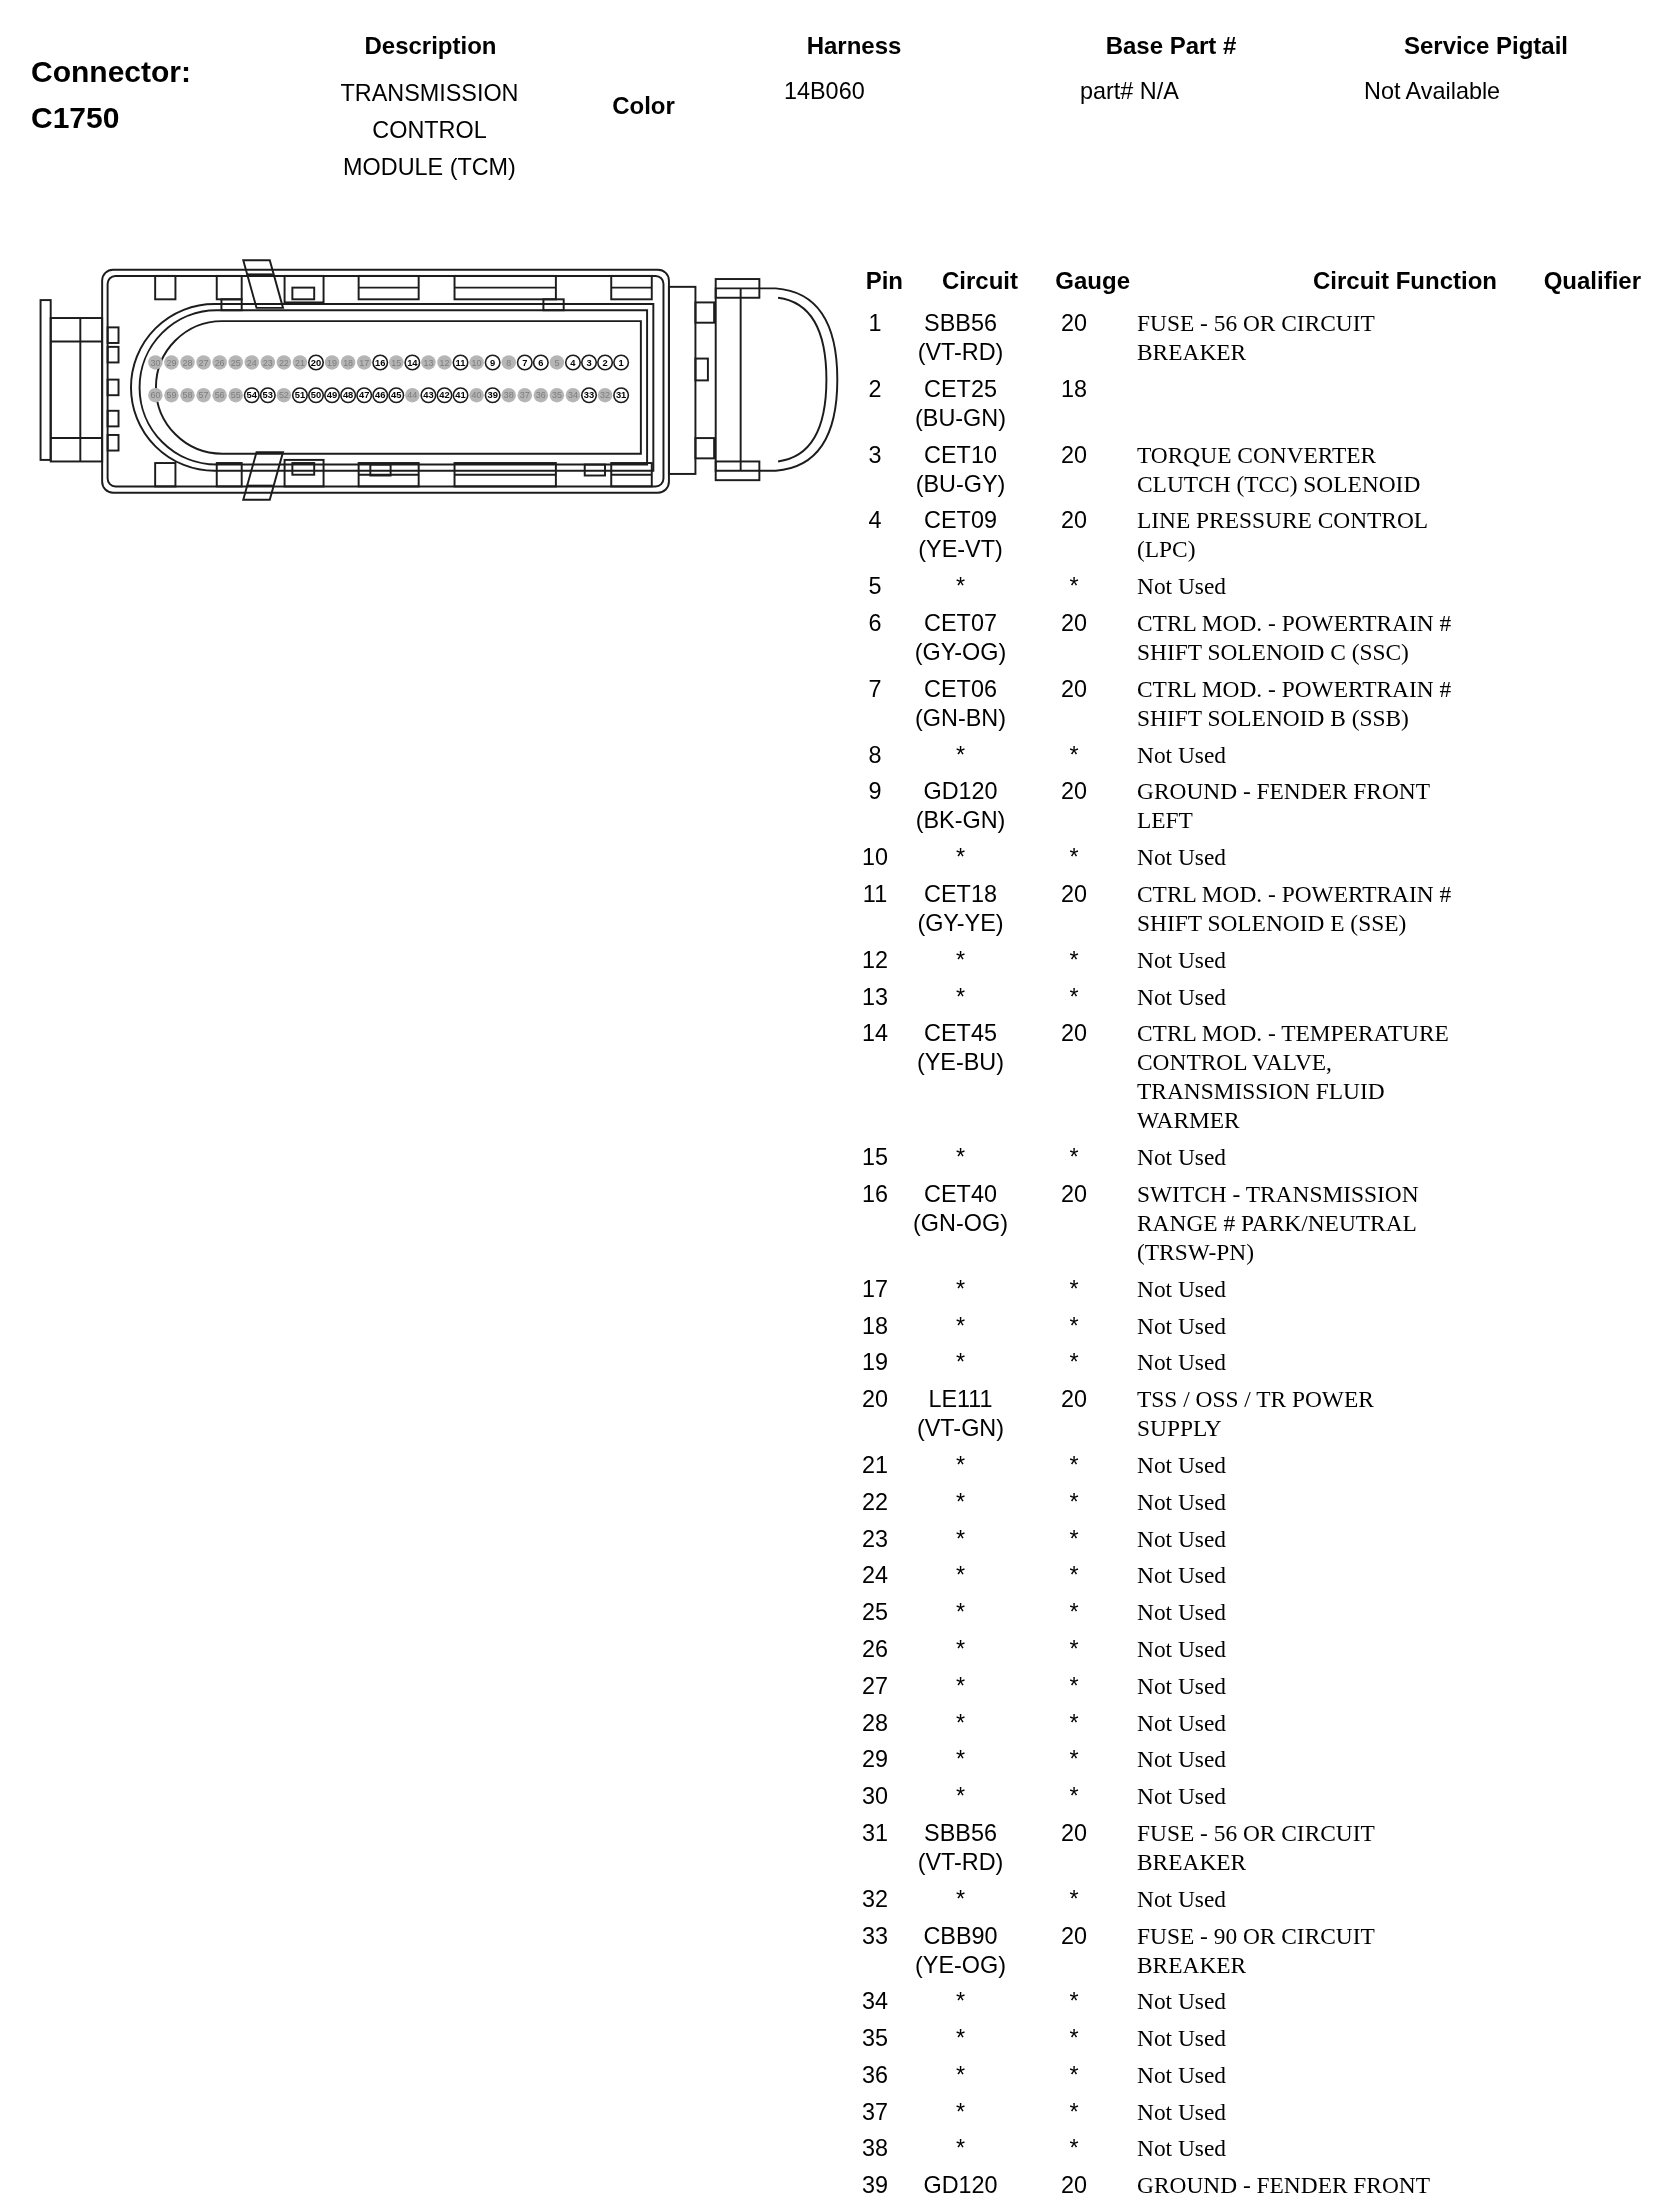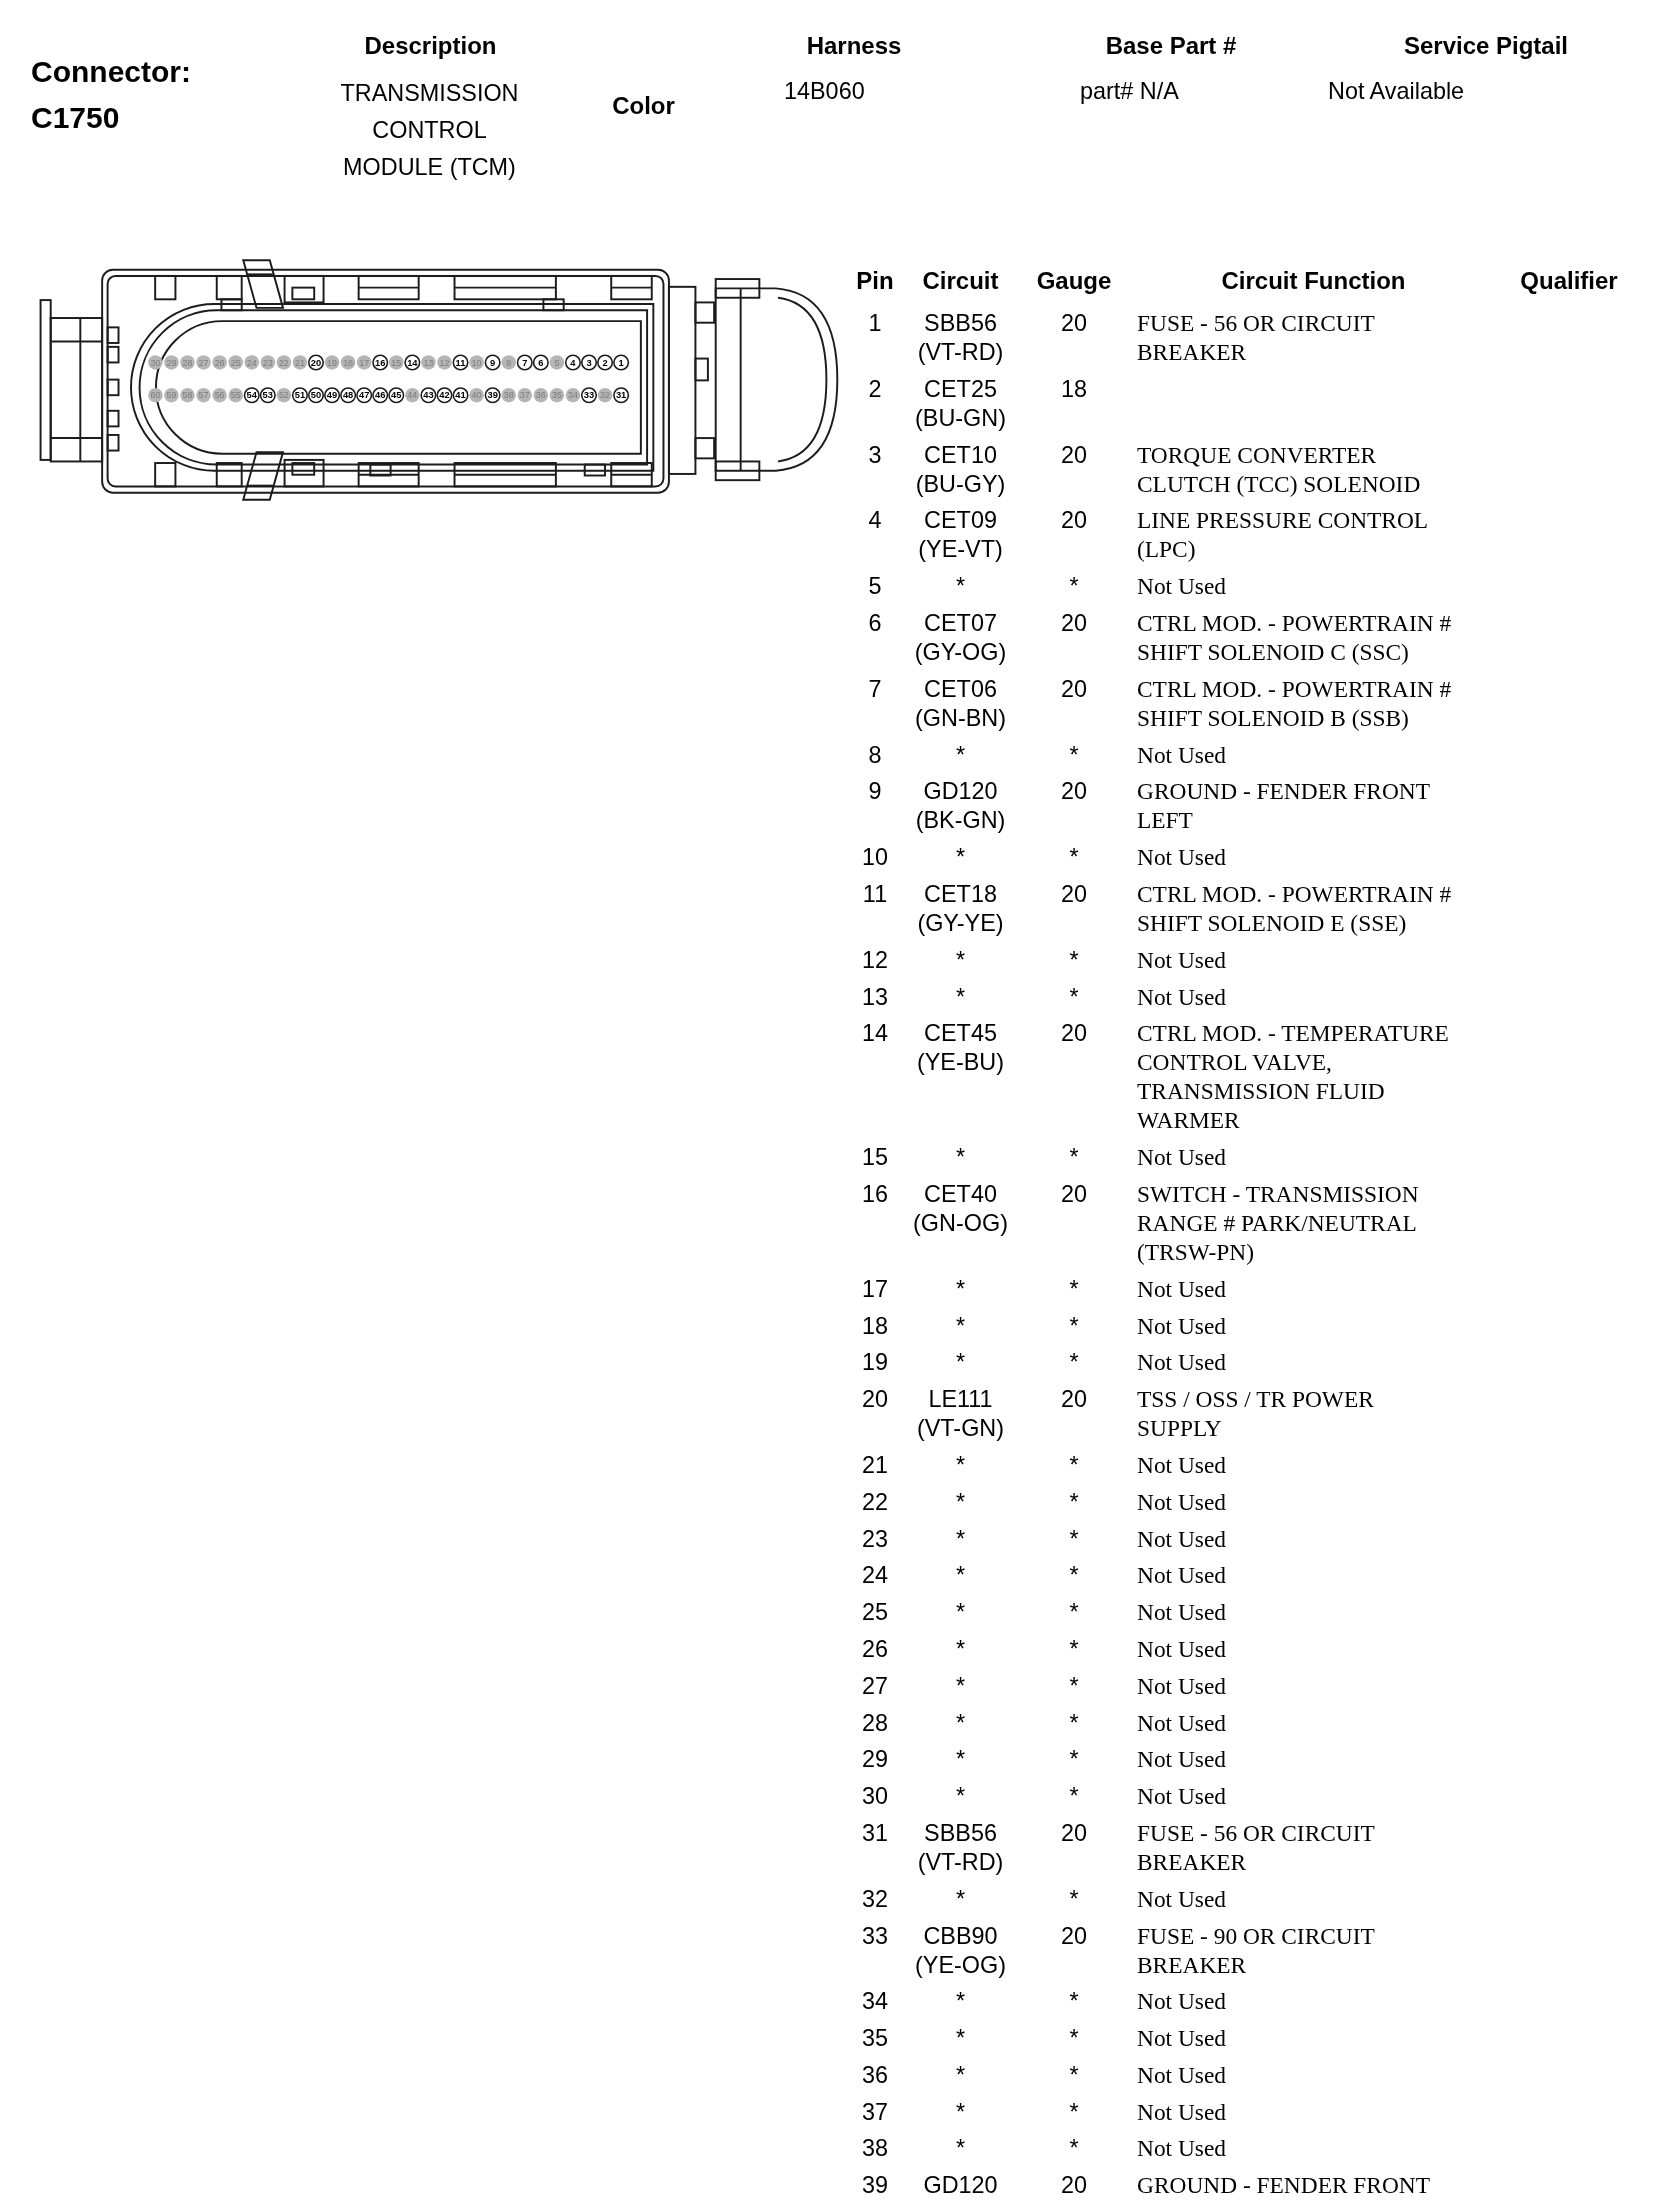--- a/index.html
+++ b/index.html
@@ -16,21 +16,21 @@
   .col-value{position:absolute;top:78px;font-size:23.4px;text-align:left;}
   .desc-value{position:absolute;top:75px;font-size:23.4px;line-height:37px;text-align:center;white-space:pre-line;}
   .color-label{position:absolute;top:92px;font-size:24px;font-weight:bold;text-align:center;}
 
   
   #diagram{position:absolute;left:39px;top:257px;}
 
   
   .tgrid{display:grid;grid-template-columns:56px 115px 112px 367px 179px;}
   #thead{position:absolute;left:847px;top:267px;width:830px;font-size:24px;font-weight:bold;}
-  #thead .th{text-align:center;}
+  #thead .th{text-align:right;}
   #rows{position:absolute;left:847px;top:309px;width:830px;font-size:23.4px;line-height:29px;}
   .trow{margin-bottom:7.8px;}
   .c-pin{text-align:center;}
   .c-circuit{text-align:center;white-space:pre-line;}
   .c-gauge{text-align:center;}
   .c-func{padding-left:7px;white-space:pre-line;font-family:Liberation Serif, serif;}
   .c-qual{text-align:center;}
 </style>
 </head>
 <body>
@@ -47,21 +47,21 @@
 
   <div class="color-label" style="left:593px;width:101px;">Color</div>
 
   <div class="col-label" style="left:784px;width:140px;">Harness</div>
   <div class="col-value" style="left:784px;width:143px;">14B060</div>
 
   <div class="col-label" style="left:1080px;width:182px;">Base Part #</div>
   <div class="col-value" style="left:1080px;width:182px;">part# N/A</div>
 
   <div class="col-label" style="left:1372px;width:228px;">Service Pigtail</div>
-  <div class="col-value" style="left:1328px;width:228px;">Not Available</div>
+  <div class="col-value" style="left:1364px;width:228px;">Not Available</div>
 
   <svg id="diagram" width="803" height="246" viewBox="0 0 1030 315">
     <g fill="none" stroke="#1c1c1c" stroke-width="2.5">
 
       <rect x="2" y="55" width="13" height="205"></rect>
       <rect x="15" y="78" width="66" height="184"></rect>
       <line x1="15" y1="108" x2="81" y2="108"></line>
       <line x1="15" y1="232" x2="81" y2="232"></line>
       <line x1="53" y1="78" x2="53" y2="262"></line>
 

